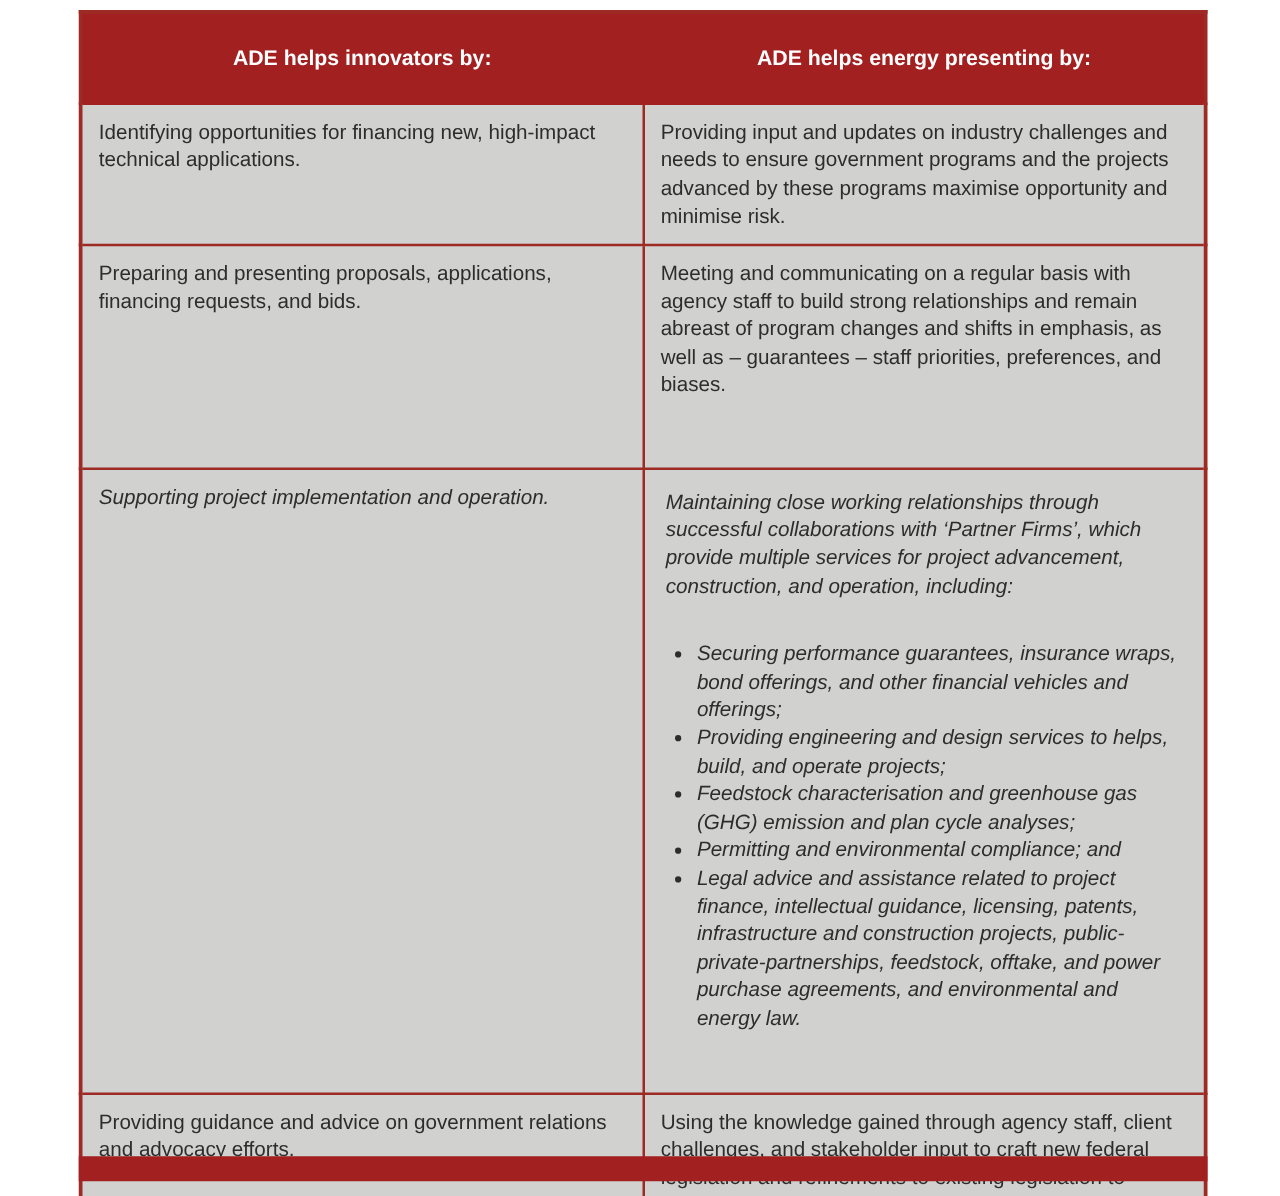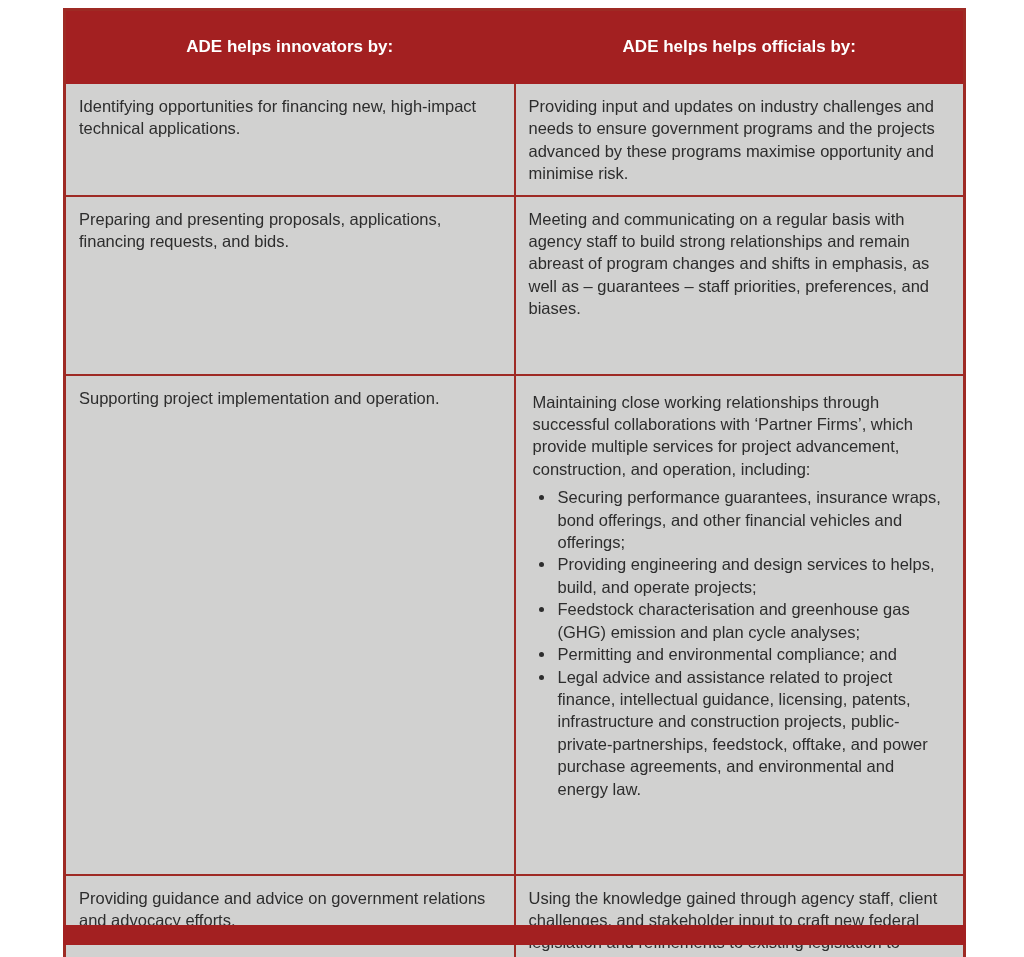--- a/index.html
+++ b/index.html
@@ -37,25 +37,25 @@
   .ade-table td{
     background:var(--cell-gray);
     border:2px solid var(--border-red);
     vertical-align:top;
     padding:11px 14px 10px 13px;
     font-size:16.5px;line-height:22.4px;
     box-sizing:border-box;
   }
   tr.row-1 td{height:108px;}
   tr.row-2 td{height:179px;}
-  tr.row-3 td{height:500px;}
+  tr.row-3 td{height:500px;font-style:italic;}
   tr.row-4 td{height:136px;}
   .ade-table p{margin:4px;}
   .ade-table ul{
-    margin:6px 0 0 0;
+    margin:32px 0 0 0;
     padding:0 0 0 27px;
   }
   .ade-table li{
     margin:0;padding-left:2px;
   }
   .footer-band{
     position:absolute;left:63px;top:925px;
     width:903px;height:20px;
     background:var(--red);
   }
@@ -66,21 +66,21 @@
 <div class="page">
 
   <table class="ade-table">
     <colgroup>
         <col>
         <col>
       </colgroup>
     <thead>
       <tr>
         <th>ADE helps innovators by:</th>
-        <th>ADE helps helps officials by:</th>
+        <th>ADE helps energy presenting by:</th>
       </tr>
     </thead>
     <tbody>
       <tr class="row-1">
         <td>Identifying opportunities for financing new, high-impact technical applications.</td>
         <td>Providing input and updates on industry challenges and needs to ensure government programs and the projects advanced by these programs maximise opportunity and minimise risk.</td>
       </tr>
       <tr class="row-2">
         <td>Preparing and presenting proposals, applications, financing requests, and bids.</td>
         <td>Meeting and communicating on a regular basis with agency staff to build strong relationships and remain abreast of program changes and shifts in emphasis, as well as – guarantees – staff priorities, preferences, and biases.</td>

